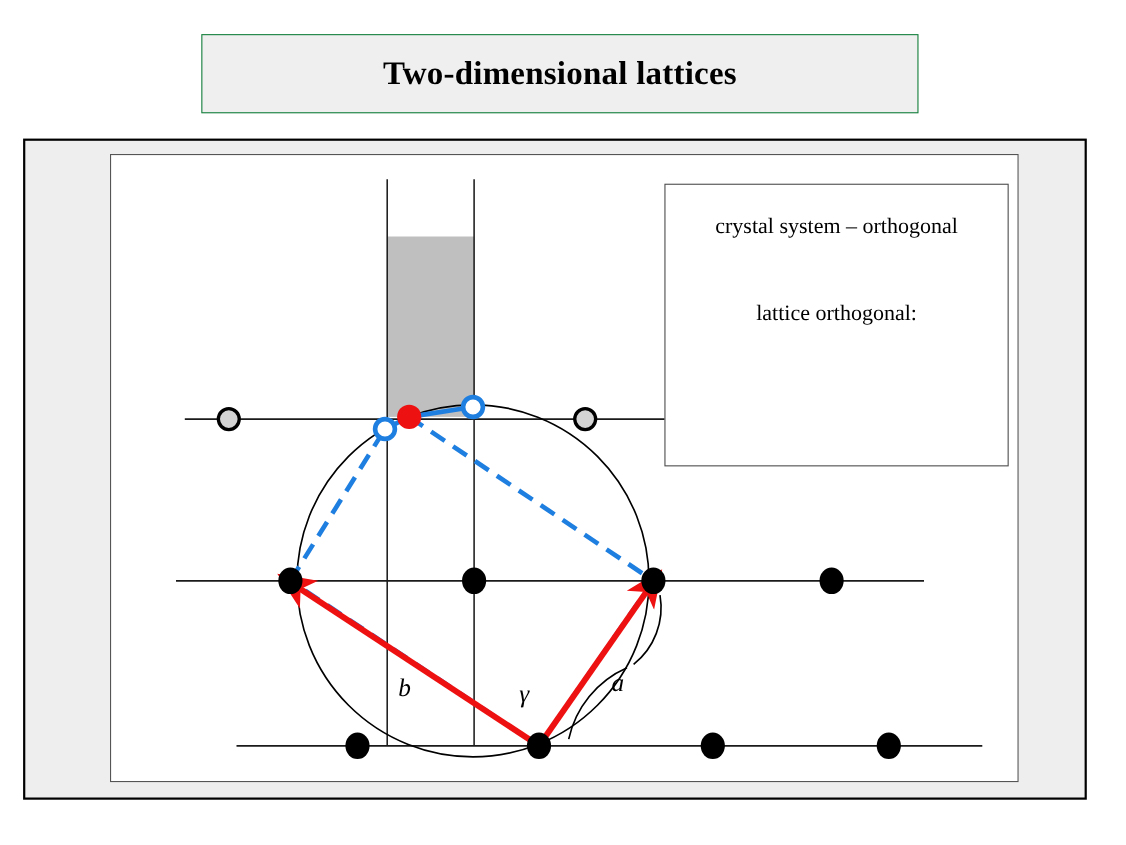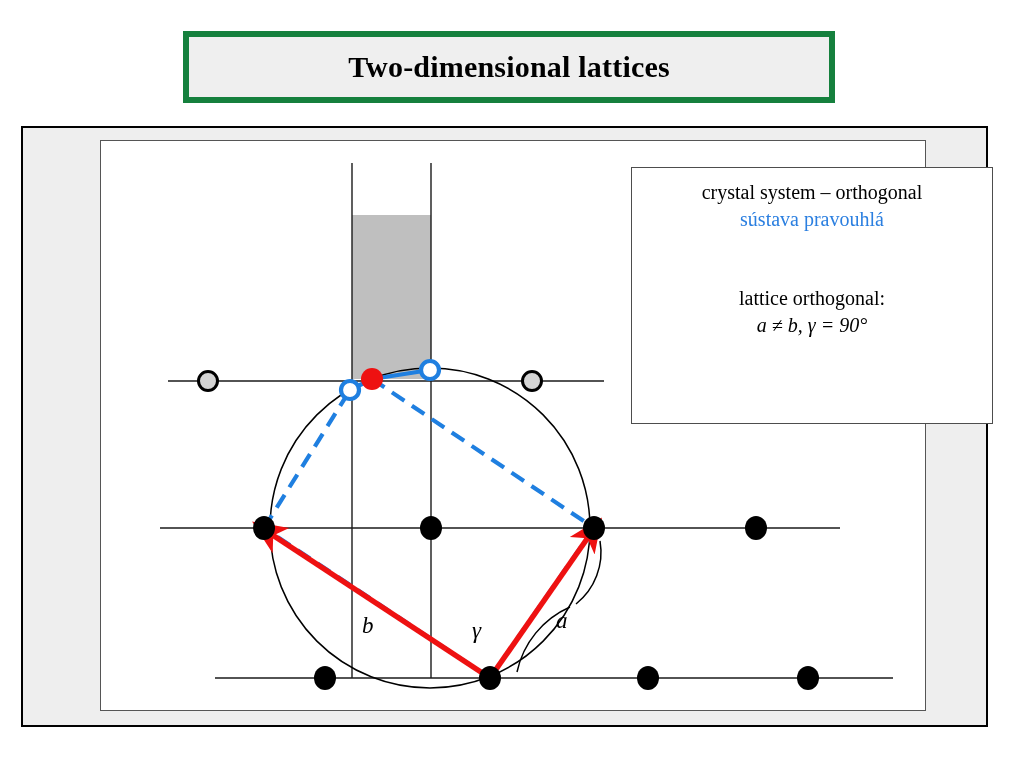--- a/index.html
+++ b/index.html
@@ -16,21 +16,21 @@
   }
 
   
   #title-box {
     position: absolute;
     left: 183px;
     top: 31px;
     width: 652px;
     height: 72px;
     background: #efefef;
-    border: 6px solid #15803d;
+    border: 1px solid #15803d;
     box-sizing: border-box;
     display: flex;
     align-items: center;
     justify-content: center;
   }
   #title-text {
     font-size: 30px;
     font-weight: bold;
     color: #000000;
     letter-spacing: 0.2px;
@@ -59,28 +59,27 @@
     border: 1.5px solid #555555;
     box-sizing: border-box;
     overflow: hidden;
   }
 
   
   #info-box {
     position: absolute;
     left: 604px;
     top: 167px;
-    width: 362px;
+    width: 313px;
     height: 257px;
     background: #ffffff;
     border: 1.4px solid #4d4d4d;
     box-sizing: border-box;
     text-align: center;
-    padding-top: 11px;
-    margin-left: 27px;
+    padding-top: 25px;
   }
   .info-line {
     font-size: 20px;
     line-height: 27px;
     color: #000000;
     white-space: nowrap;
   }
   .info-line.sk { color: #2b7fe0; }
   .info-gap { height: 26px; }
   .info-line.math { font-style: italic; }
@@ -107,25 +106,23 @@
 <div id="title-box">
   <span id="title-text">Two-dimensional lattices</span>
 </div>
 
 <div id="outer-frame"></div>
 
 <div id="canvas-box"></div>
 
 <div id="info-box">
   <div class="info-line">crystal system – orthogonal</div>
-  <div class="info-line sk">sústava pravouhlá</div>
   <div class="info-gap"></div>
   <div class="info-gap"></div>
   <div class="info-line">lattice orthogonal:</div>
-  <div class="info-line math">a ≠ b, γ = 90°</div>
 </div>
 
 <svg id="diagram" viewBox="0 0 1024 768" xmlns="http://www.w3.org/2000/svg">
   <defs>
     <marker id="redArrow" markerWidth="7" markerHeight="7" refX="2.2" refY="3" orient="auto" markerUnits="strokeWidth">
       <path d="M0,0.2 L6.4,3 L0,5.8 L1.7,3 Z" fill="#ee1111"></path>
     </marker>
   </defs>
 
   <rect id="shaded-cell" x="352" y="215" width="79" height="164" fill="#bfbfbf"></rect>

